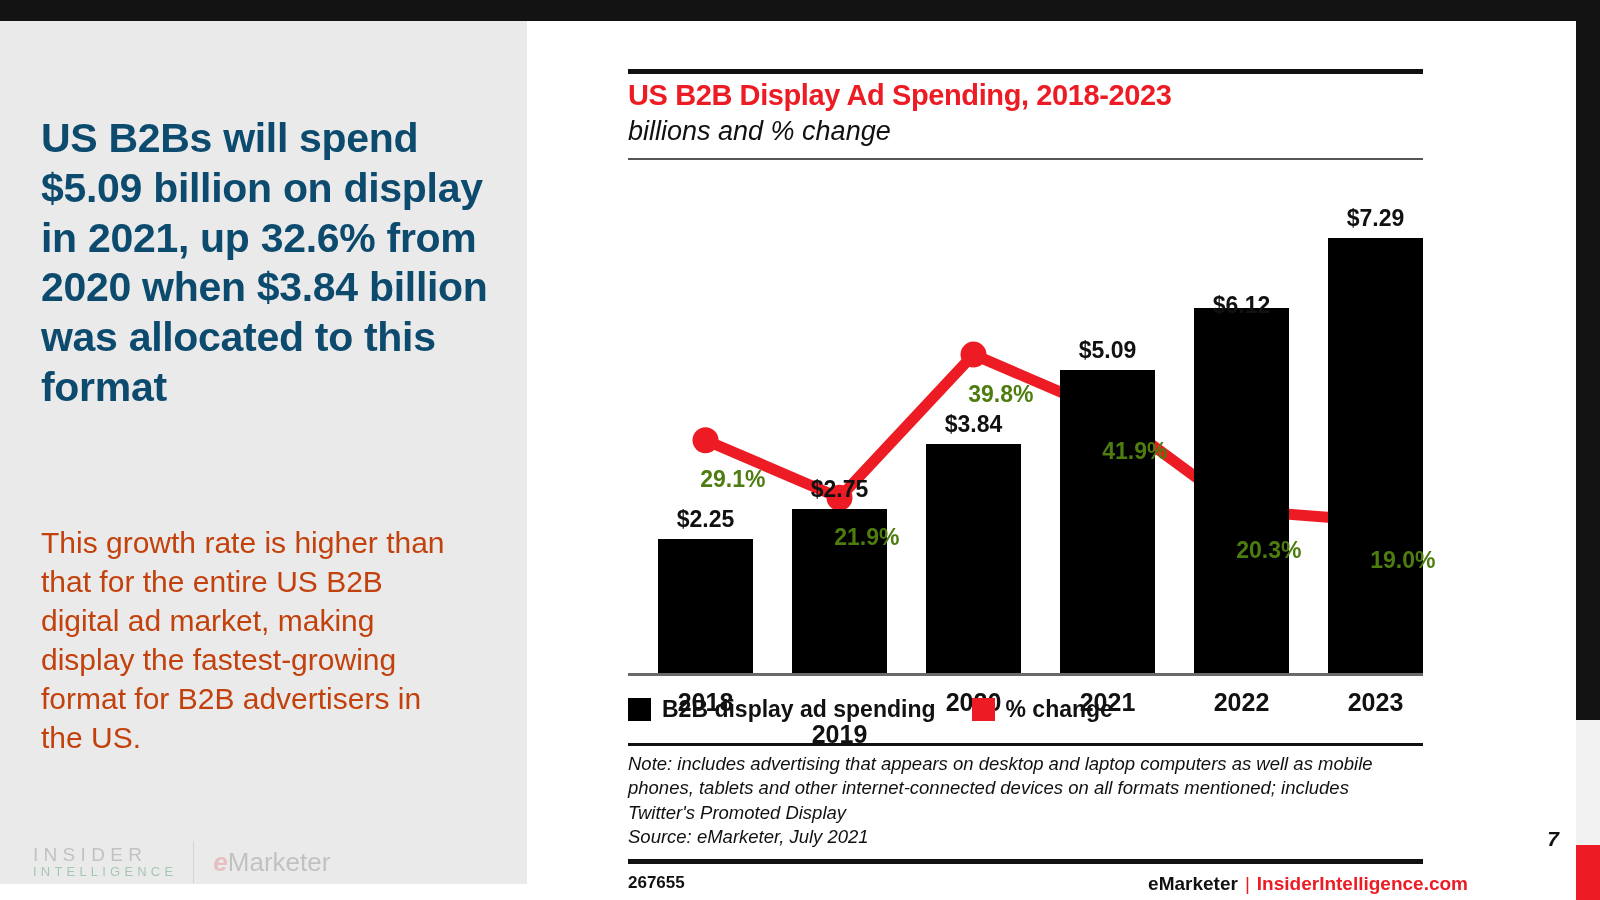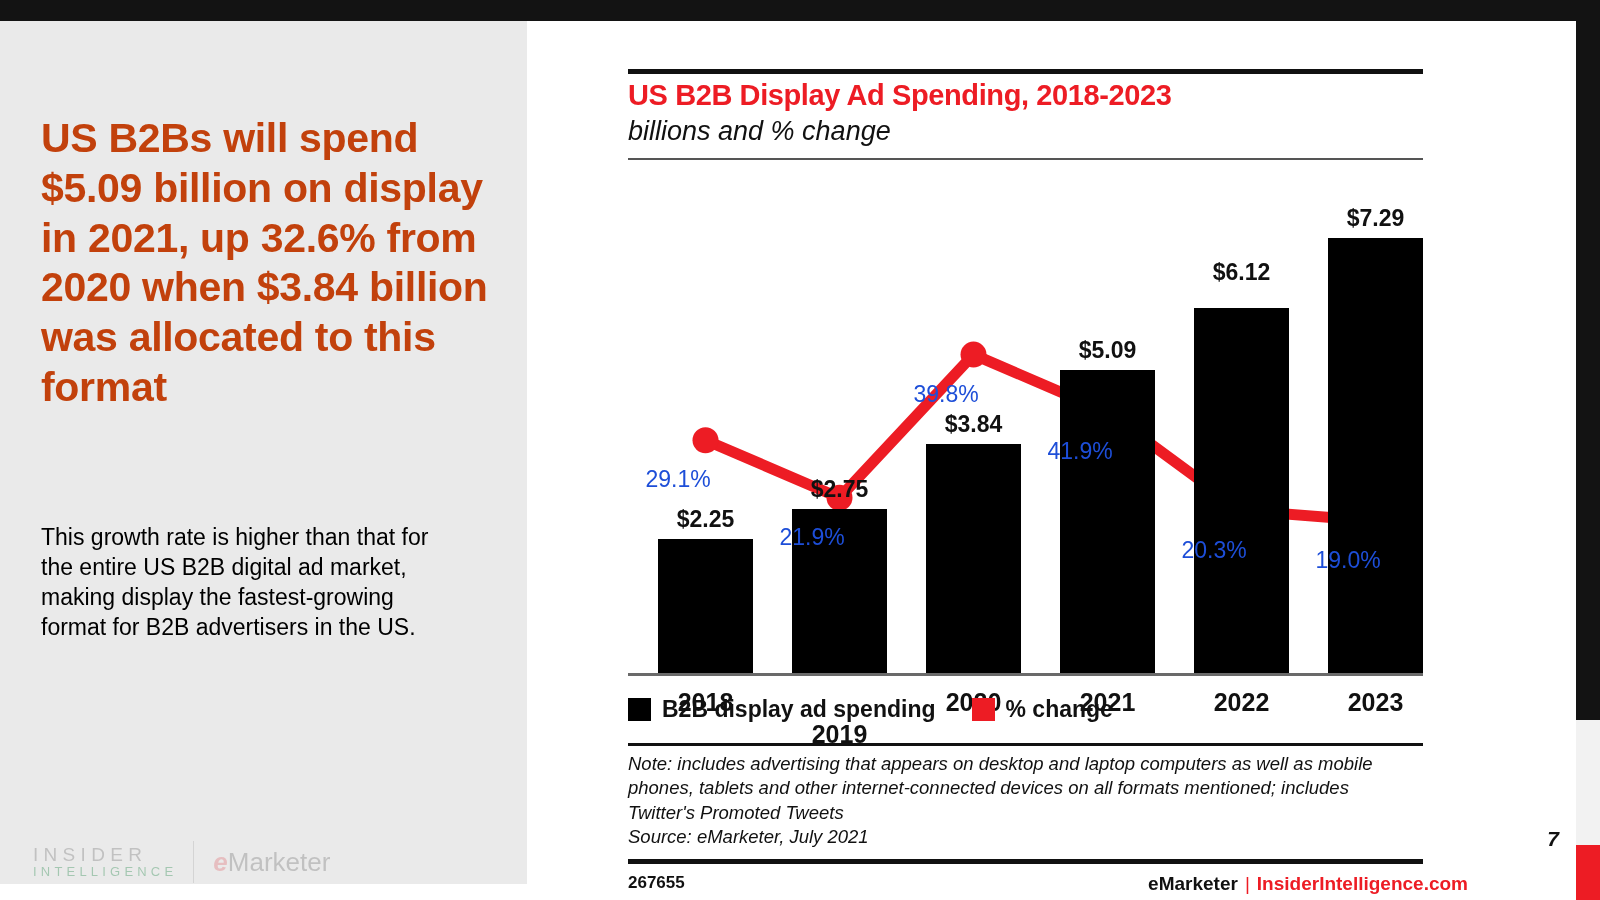--- a/index.html
+++ b/index.html
@@ -4,23 +4,23 @@
 <style>
   html,body{margin:0;padding:0;background:#fff;}
   body{width:1600px;height:900px;overflow:hidden;font-family:"Liberation Sans",sans-serif;}
   .stage{position:relative;width:1600px;height:900px;background:#fff;}
 
   .topbar{position:absolute;left:0;top:0;width:1600px;height:21px;background:#131313;}
 
   
   .leftpanel{position:absolute;left:0;top:21px;width:527px;height:863px;background:#eaeaea;}
   .headline{position:absolute;left:41px;top:93px;width:450px;
-    font-size:41px;font-weight:bold;line-height:1.215;color:#c2410c;letter-spacing:-0.3px;}
+    font-size:41px;font-weight:bold;line-height:1.215;color:#0c4a6e;letter-spacing:-0.3px;}
   .subcopy{position:absolute;left:41px;top:502px;width:420px;
-    font-size:23px;line-height:1.3;color:#000000;}
+    font-size:30px;line-height:1.3;color:#c2410c;}
 
   .logo{position:absolute;left:33px;top:820px;display:flex;align-items:center;opacity:.32;}
   .logo-ii{display:flex;flex-direction:column;line-height:1.05;}
   .logo-ii .l1{font-size:19px;letter-spacing:5.3px;color:#6d6d6d;}
   .logo-ii .l2{font-size:13px;letter-spacing:4.2px;color:#15803d;}
   .logo-div{width:1px;height:42px;background:#a9a9a9;margin:0 19px 0 16px;}
   .logo-em{font-size:26px;color:#6d6d6d;}
   .logo-em .e{color:#e0646a;font-weight:bold;font-style:italic;}
 
   
@@ -33,22 +33,22 @@
     color:#ed1c24;letter-spacing:-0.4px;white-space:nowrap;}
   .csub{position:absolute;left:101px;top:95px;font-size:27px;font-style:italic;
     color:#111;white-space:nowrap;}
 
   .plot{position:absolute;left:101px;top:155px;width:795px;height:500px;}
   .axis{position:absolute;left:0;bottom:0;width:795px;height:3px;background:#6a6a6a;}
 
   .bar{position:absolute;background:#000;width:95px;}
   .barlabel{position:absolute;font-size:23px;font-weight:bold;color:#111;
     text-align:center;width:120px;white-space:nowrap;}
-  .pctlabel{position:absolute;font-size:23px;font-weight:normal;color:#1d4ed8;
-    text-align:left;width:120px;white-space:nowrap;}
+  .pctlabel{position:absolute;font-size:23px;font-weight:bold;color:#4d7c0f;
+    text-align:right;width:120px;white-space:nowrap;}
   .xtick{position:absolute;font-size:25px;font-weight:bold;color:#111;
     text-align:center;width:120px;}
 
   .lineSvg{position:absolute;left:0;top:0;width:795px;height:500px;overflow:visible;}
 
   .legend{position:absolute;left:101px;top:675px;display:flex;align-items:center;}
   .lg-item{display:flex;align-items:center;margin-right:36px;}
   .sw{width:23px;height:23px;margin-right:11px;}
   .sw.black{background:#000;}
   .sw.red{background:#ed1c24;}
@@ -116,21 +116,21 @@
         <div class="bar" style="left: 164px; top: 333.031px; height: 163.969px;"></div>
         <div class="barlabel" style="left: 151.5px; top: 300.031px;">$2.75</div>
         <div class="xtick" style="left: 151.5px; top: 512px; margin-top: 32px;">2019</div>
         <div class="bar" style="left: 298px; top: 268.04px; height: 228.96px;"></div>
         <div class="barlabel" style="left: 285.5px; top: 235.04px;">$3.84</div>
         <div class="xtick" style="left: 285.5px; top: 512px;">2020</div>
         <div class="bar" style="left: 432px; top: 193.509px; height: 303.491px;"></div>
         <div class="barlabel" style="left: 419.5px; top: 160.509px;">$5.09</div>
         <div class="xtick" style="left: 419.5px; top: 512px;">2021</div>
         <div class="bar" style="left: 566px; top: 132.095px; height: 364.905px;"></div>
-        <div class="barlabel" style="left: 553.5px; top: 83px;">$6.12</div>
+        <div class="barlabel" style="left: 553.5px; top: 116px;">$6.12</div>
         <div class="xtick" style="left: 553.5px; top: 512px;">2022</div>
         <div class="bar" style="left: 700px; top: 62.3338px; height: 434.666px;"></div>
         <div class="barlabel" style="left: 687.5px; top: 29.3337px;">$7.29</div>
         <div class="xtick" style="left: 687.5px; top: 512px;">2023</div>
         <div class="pctlabel" style="left: 17.5px; top: 290.2px;">29.1%</div>
         <div class="pctlabel" style="left: 151.5px; top: 347.8px;">21.9%</div>
         <div class="pctlabel" style="left: 285.5px; top: 204.6px;">39.8%</div>
         <div class="pctlabel" style="left: 419.5px; top: 262.2px;">41.9%</div>
         <div class="pctlabel" style="left: 553.5px; top: 360.6px;">20.3%</div>
         <div class="pctlabel" style="left: 687.5px; top: 371px;">19.0%</div>
@@ -145,21 +145,21 @@
         <span class="sw red"></span>
         <span class="lg-label">% change</span>
       </div>
     </div>
 
     <div class="rule-thick" style="left:101px;top:722px;width:795px;height:3px;"></div>
 
     <div class="note" id="note-block">
         <div>Note: includes advertising that appears on desktop and laptop computers as well as mobile</div>
         <div>phones, tablets and other internet-connected devices on all formats mentioned; includes</div>
-        <div>Twitter's Promoted Tweets</div>
+        <div>Twitter's Promoted Display</div>
         <div>Source: eMarketer, July 2021</div>
       </div>
 
     <div class="rule-thick" style="left:101px;top:838px;width:795px;"></div>
     <div class="footnum">267655</div>
     <div class="footbrand"><span>eMarketer</span><span class="sep">|</span><span class="dom">InsiderIntelligence.com</span></div>
   </div>
 
   <div class="edge-black"></div>
   <div class="edge-gray"></div>

